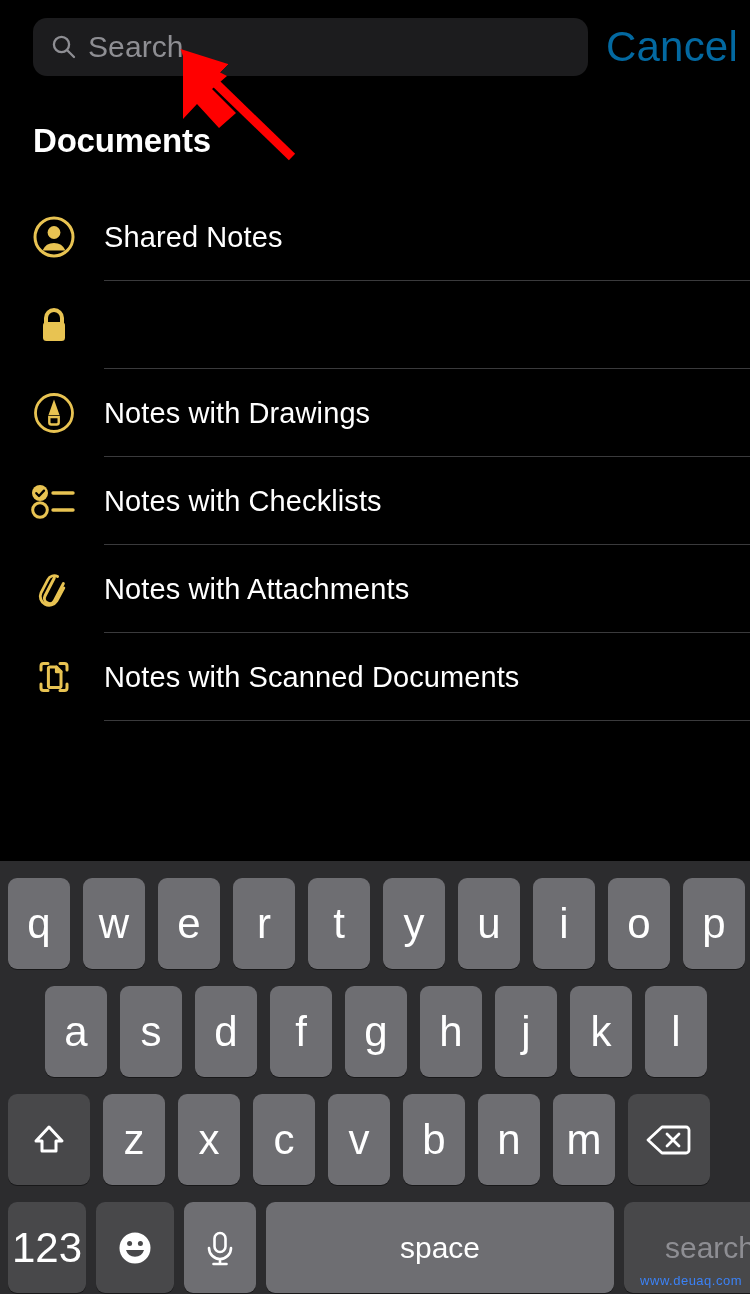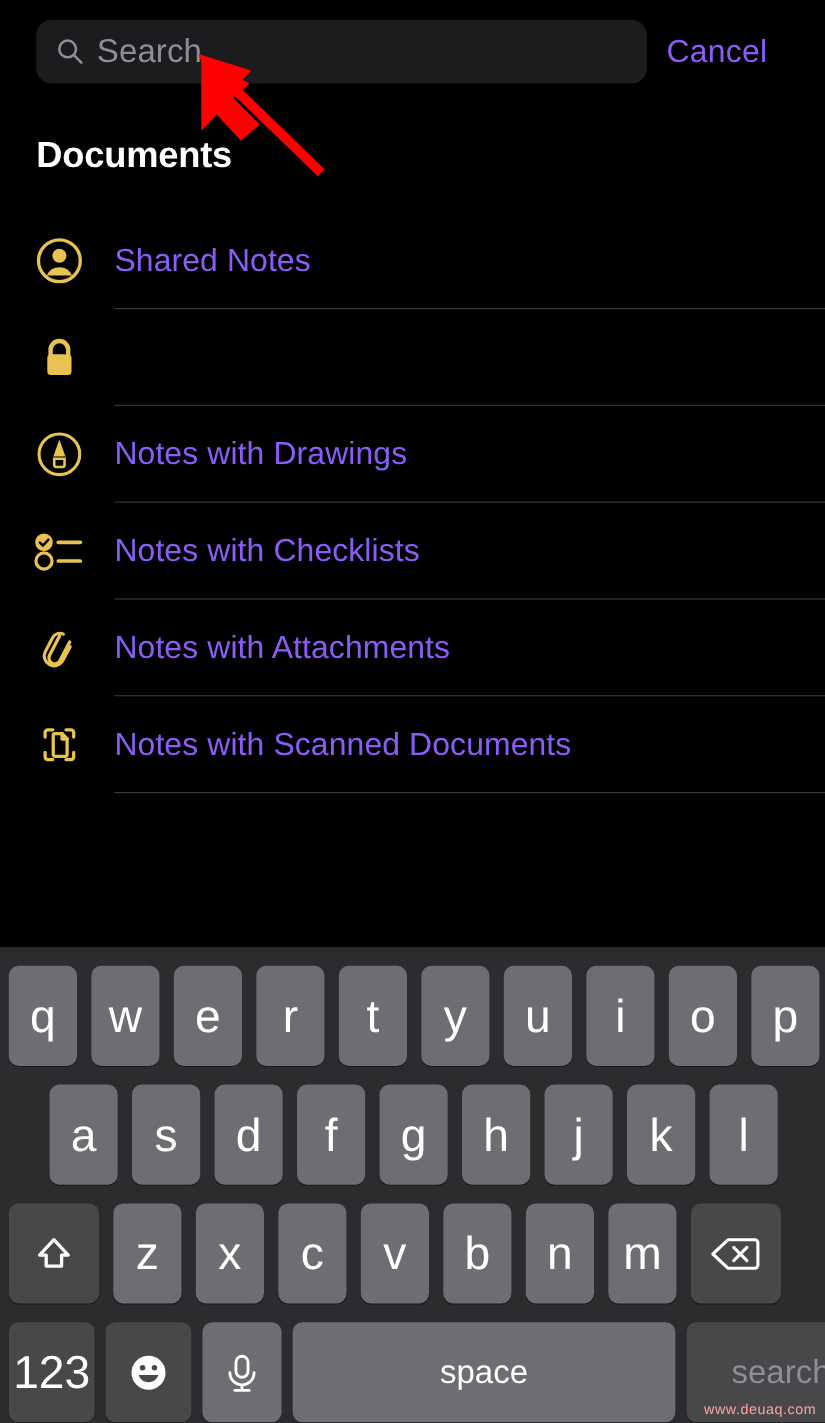--- a/index.html
+++ b/index.html
@@ -36,22 +36,22 @@
     display: flex; align-items: center; justify-content: center;
   }
   .search-placeholder {
     margin-left: 11px;
     color: #8e8e93;
     font-size: 30px;
     letter-spacing: 0.1px;
   }
   .cancel-btn {
     margin-left: 18px;
-    color: #8b5cf6;
-    font-size: 29px;
+    color: #0369a1;
+    font-size: 42px;
     letter-spacing: 0.2px;
     background: none; border: none;
     font-family: "Liberation Sans", sans-serif;
     cursor: pointer;
   }
 
   
   .section-title {
     position: absolute;
     left: 33px; top: 122px;
@@ -76,21 +76,21 @@
   .li-icon {
     width: 52px;
     margin-left: 28px;
     flex: 0 0 auto;
     display: flex;
     align-items: center;
     justify-content: center;
   }
   .li-label {
     margin-left: 24px;
-    color: #8b5cf6;
+    color: #ffffff;
     font-size: 29px;
     letter-spacing: 0.1px;
     white-space: nowrap;
   }
   .li-sep {
     position: absolute;
     left: 104px; right: 0; bottom: 0;
     height: 1px;
     background: #3a3a3c;
   }
@@ -146,21 +146,21 @@
   .key-search { width: 172px; font-size: 30px; color: #8e8e93; background:#48484a; }
 
   .kb-gap { width: 13px; flex: 0 0 auto; }
   .kb-gap-sm { width: 10px; flex: 0 0 auto; }
   .kb-edge { width: 8px; flex: 0 0 auto; }
   .kb-edge-r2 { width: 45px; flex: 0 0 auto; }
 
   .watermark {
     position: absolute;
     right: 8px; bottom: 6px;
-    color: #fca5a5;
+    color: #3b82f6;
     font-size: 13px;
     letter-spacing: 0.5px;
     font-family: "Liberation Sans", sans-serif;
   }
 </style>
 </head>
 <body>
 
 <div id="app">
 

